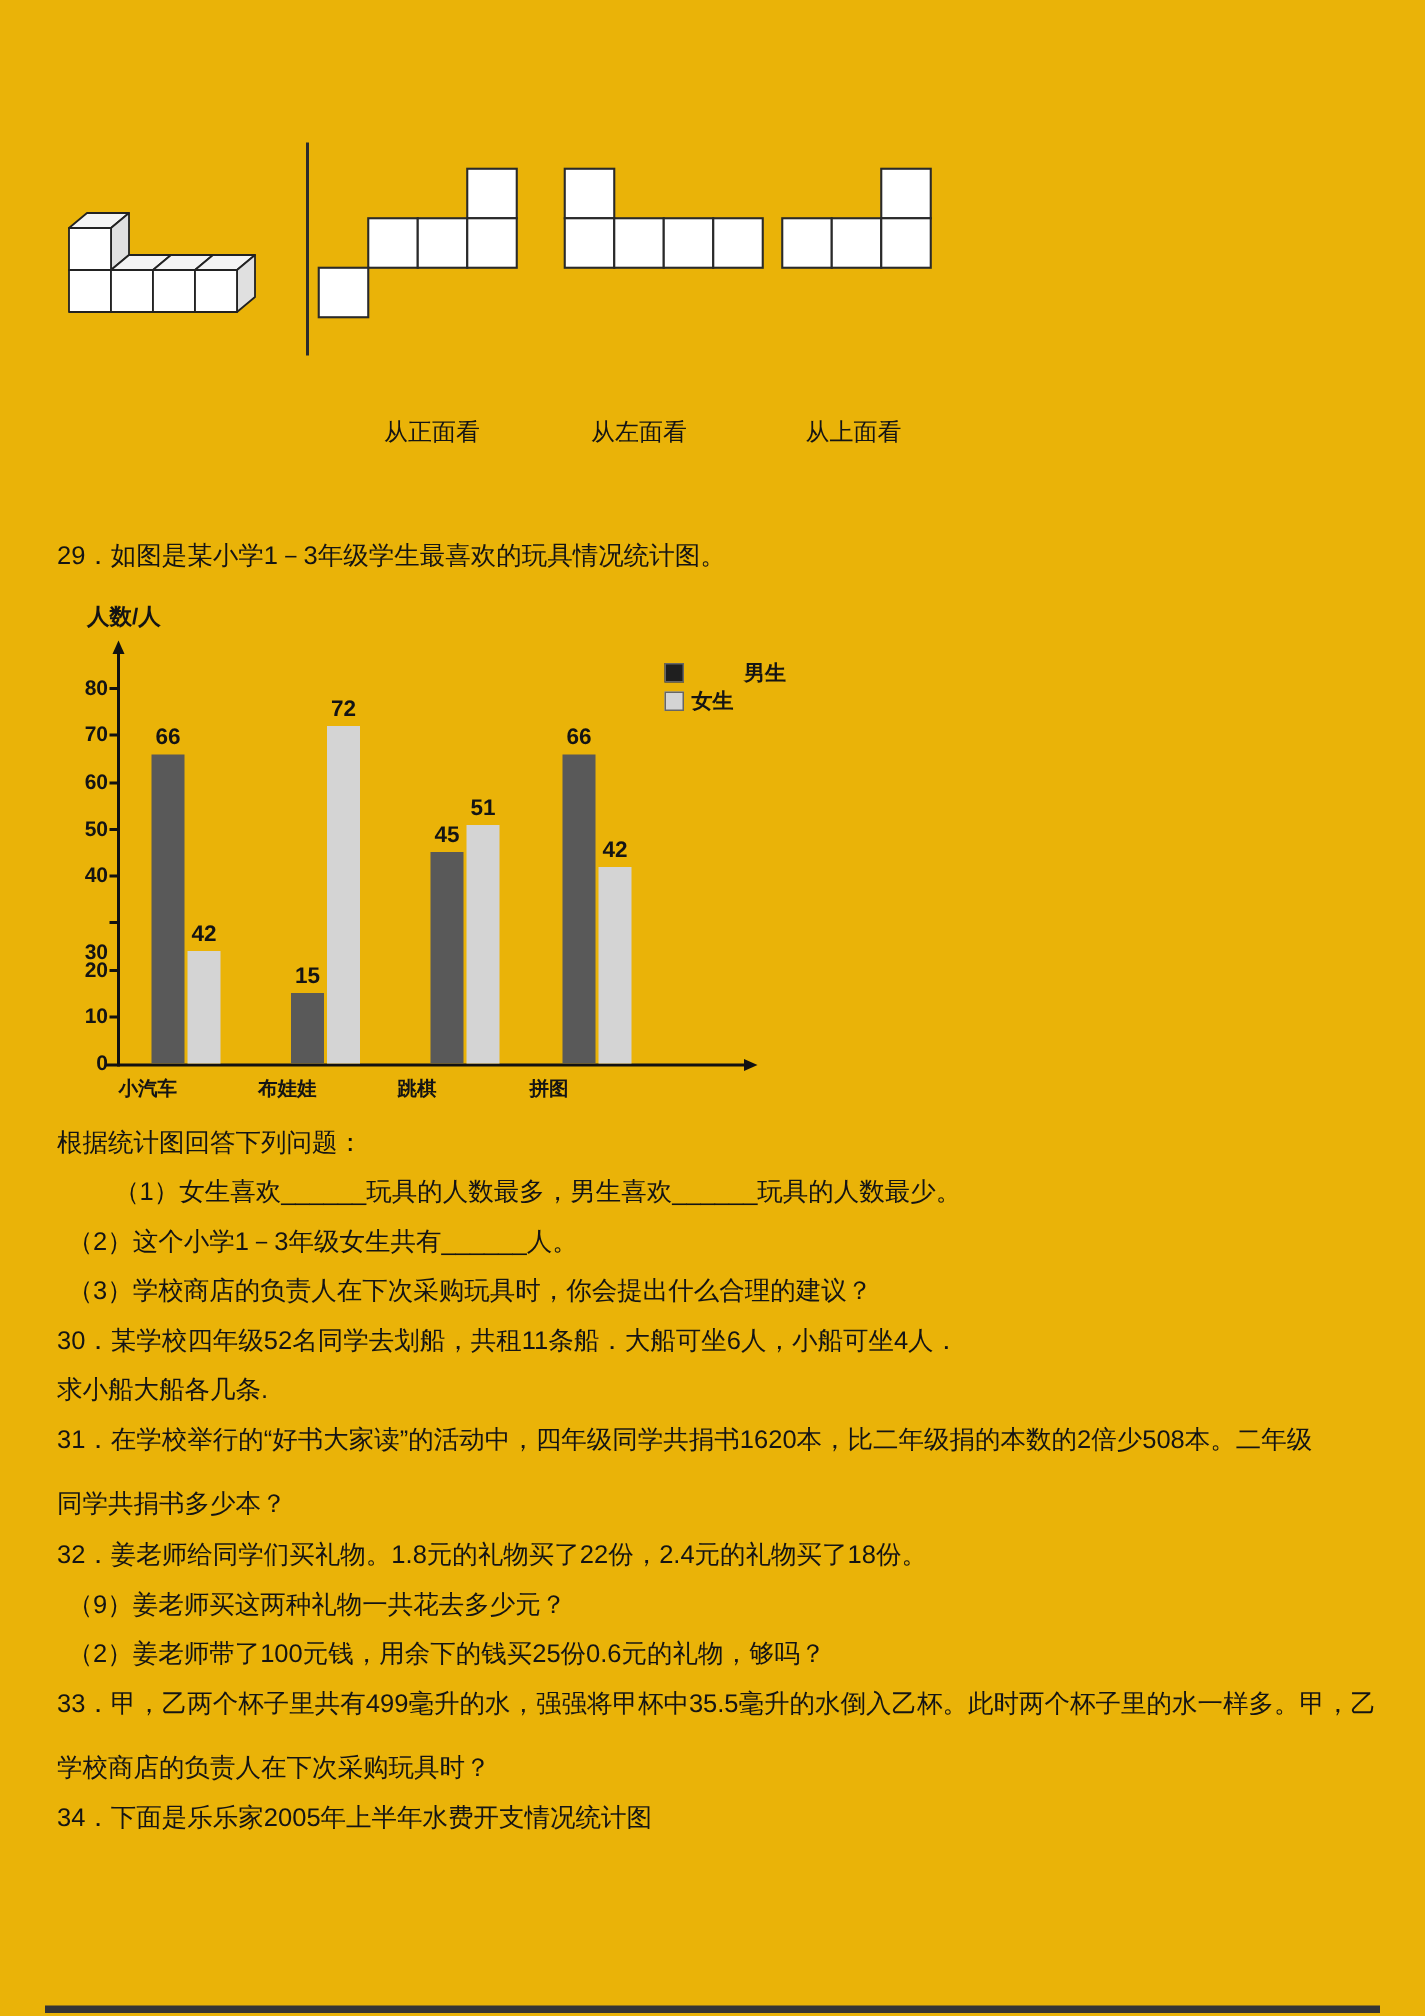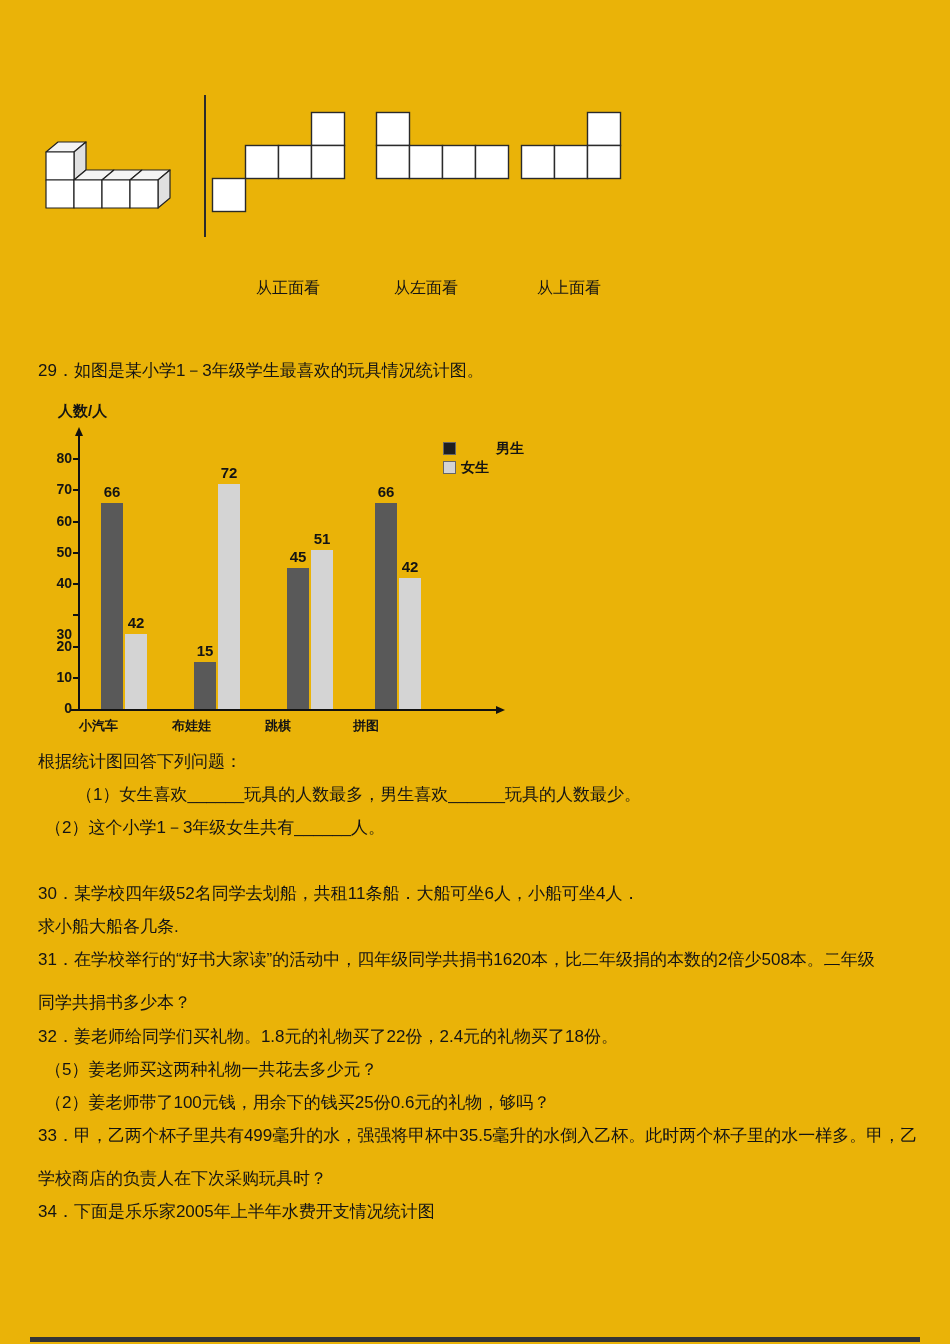--- a/index.html
+++ b/index.html
@@ -119,25 +119,26 @@
       <div class="c-cat" style="left: 295px; top: 315px;">拼图</div>
       <div class="" style="left: 385px; top: 40px; width: 13px; height: 13px; background: rgb(31, 31, 31); border: 1px solid rgb(102, 102, 102);"></div>
       <div class="c-legend-label" style="left: 403px; top: 38px; margin-left: 35px;">男生</div>
       <div class="" style="left: 385px; top: 59px; width: 13px; height: 13px; background: rgb(212, 212, 212); border: 1px solid rgb(102, 102, 102);"></div>
       <div class="c-legend-label" style="left: 403px; top: 57px;">女生</div>
     </div>
 
   <p class="txt" style="left:38px; top:751px;">根据统计图回答下列问题：</p>
   <p class="txt" style="left:45px; top:784px;margin-left:31px;">（1）女生喜欢______玩具的人数最多，男生喜欢______玩具的人数最少。</p>
   <p class="txt" style="left:45px; top:817px;">（2）这个小学1－3年级女生共有______人。</p>
+  <p class="txt" style="left:45px; top:850px;">（3）学校商店的负责人在下次采购玩具时，你会提出什么合理的建议？</p>
   <p class="txt" style="left:38px; top:883px;">30．某学校四年级52名同学去划船，共租11条船．大船可坐6人，小船可坐4人．</p>
   <p class="txt" style="left:38px; top:916px;">求小船大船各几条.</p>
   <p class="txt" style="left:38px; top:949px;">31．在学校举行的“好书大家读”的活动中，四年级同学共捐书1620本，比二年级捐的本数的2倍少508本。二年级</p>
   <p class="txt" style="left:38px; top:992px;">同学共捐书多少本？</p>
   <p class="txt" style="left:38px; top:1026px;">32．姜老师给同学们买礼物。1.8元的礼物买了22份，2.4元的礼物买了18份。</p>
-  <p class="txt" style="left:45px; top:1059px;">（5）姜老师买这两种礼物一共花去多少元？</p>
+  <p class="txt" style="left:45px; top:1059px;">（9）姜老师买这两种礼物一共花去多少元？</p>
   <p class="txt" style="left:45px; top:1092px;">（2）姜老师带了100元钱，用余下的钱买25份0.6元的礼物，够吗？</p>
   <p class="txt" style="left:38px; top:1125px;">33．甲，乙两个杯子里共有499毫升的水，强强将甲杯中35.5毫升的水倒入乙杯。此时两个杯子里的水一样多。甲，乙</p>
   <p class="txt" style="left:38px; top:1168px;">学校商店的负责人在下次采购玩具时？</p>
   <p class="txt" style="left:38px; top:1201px;">34．下面是乐乐家2005年上半年水费开支情况统计图</p>
 
   <div class="bottom-rule" style="left:30px; top:1337px; width:890px; height:5px;"></div>
 </div>
 
 </body></html>

